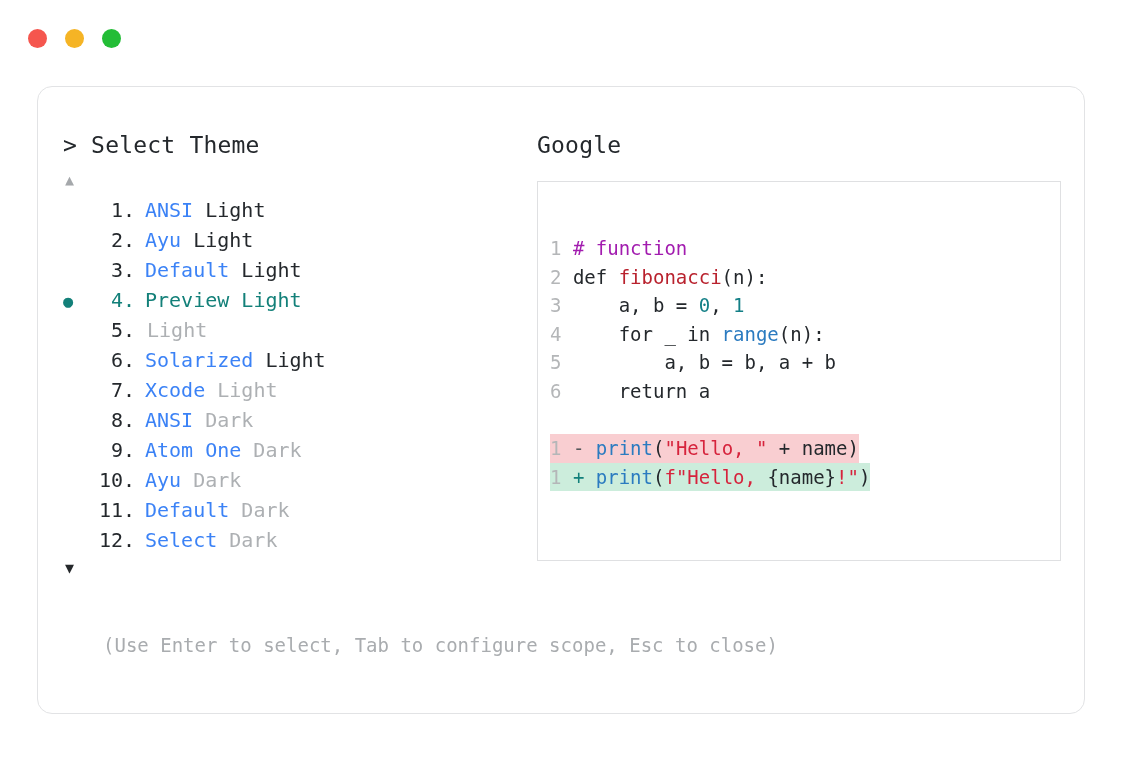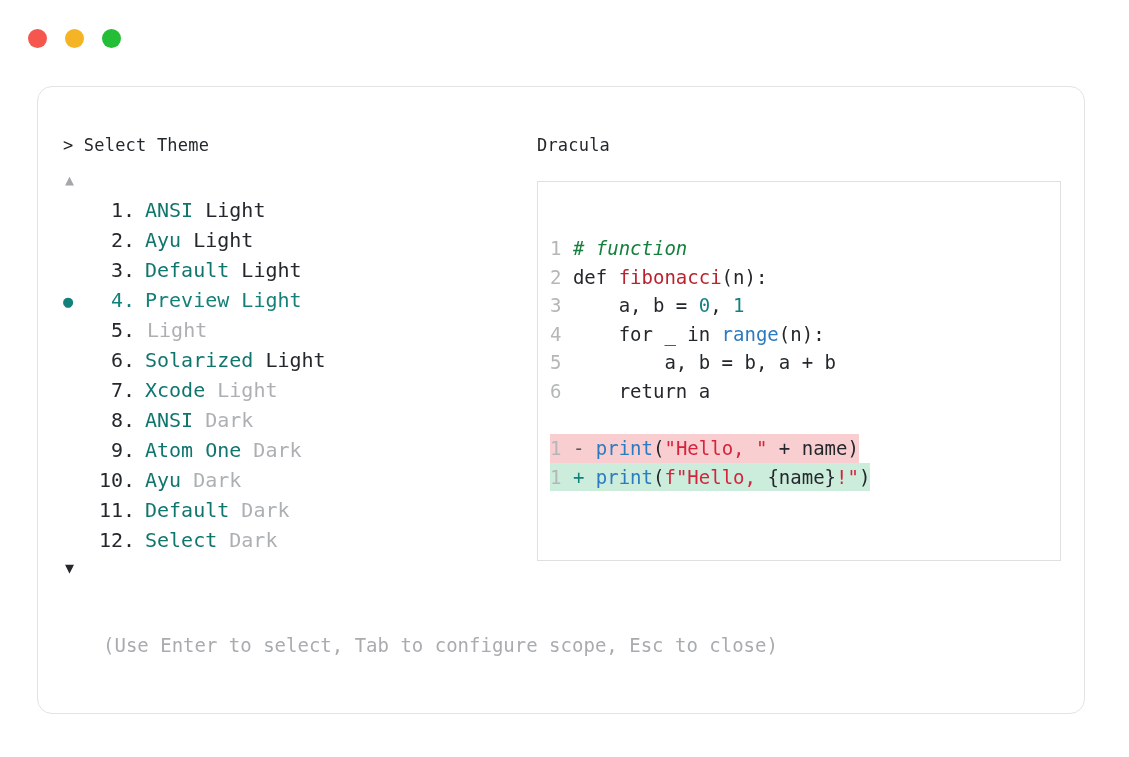--- a/index.html
+++ b/index.html
@@ -58,21 +58,21 @@
     width: 470px;
   }
   .right-pane {
     position: absolute;
     left: 499px;
     top: 44px;
     width: 530px;
   }
 
   .heading {
-    font-size: 17px;
+    font-size: 23px;
     line-height: 28px;
     color: #24282c;
     letter-spacing: 0.2px;
     white-space: pre;
   }
 
   .scroll-arrow {
     font-size: 15px;
     line-height: 22px;
     height: 22px;
@@ -103,21 +103,21 @@
     text-align: left;
     font-size: 17px;
     color: #138079;
   }
   .num-cell {
     width: 42px;
     flex: 0 0 42px;
     text-align: right;
     color: #24282c;
   }
-  .name-cell { padding-left: 10px; color: #0f766e; }
+  .name-cell { padding-left: 10px; color: #3b82f6; }
   .variant { color: #24282c; }
   .variant.dim { color: #adb0b3; }
 
   .theme-item.selected .num-cell,
   .theme-item.selected .name-cell,
   .theme-item.selected .variant { color: #138079; }
 
   .hint {
     position: absolute;
     left: 25px;
@@ -142,21 +142,21 @@
   .code {
     position: absolute;
     left: 12px;
     top: 52px;
     font-size: 19px;
     line-height: 28.6px;
     white-space: pre;
   }
   .code-line { display: block; height: 28.6px; white-space: pre; }
   .ln { color: #b4b6b8; }
-  .tok-comment { color: #15803d; font-style: italic; }
+  .tok-comment { color: #a21caf; }
   .tok-kw      { color: #24282c; }
   .tok-fn      { color: #b9222e; }
   .tok-num     { color: #137f86; }
   .tok-builtin { color: #2b7bc0; text-align: right; }
   .tok-str     { color: #d6233c; }
   .tok-plain   { color: #24282c; }
   .tok-print   { color: #2b7bc0; }
 
   .diff-block { margin-top: 28.6px; }
   .diff-line  { display: inline-block; white-space: pre; }
@@ -194,21 +194,21 @@
           <li class="theme-item"><span class="bullet-cell"> </span><span class="num-cell"> 8.</span><span class="name-cell">ANSI</span><span class="variant dim"> Dark</span></li>
           <li class="theme-item"><span class="bullet-cell"> </span><span class="num-cell"> 9.</span><span class="name-cell">Atom One</span><span class="variant dim"> Dark</span></li>
           <li class="theme-item"><span class="bullet-cell"> </span><span class="num-cell">10.</span><span class="name-cell">Ayu</span><span class="variant dim"> Dark</span></li>
           <li class="theme-item"><span class="bullet-cell"> </span><span class="num-cell">11.</span><span class="name-cell">Default</span><span class="variant dim"> Dark</span></li>
           <li class="theme-item"><span class="bullet-cell"> </span><span class="num-cell">12.</span><span class="name-cell">Select</span><span class="variant dim"> Dark</span></li>
         </ul>
       <div class="scroll-arrow down">▼</div>
     </div>
 
     <div class="right-pane">
-      <div class="heading">Dracula</div>
+      <div class="heading">Google</div>
       <div class="preview-box">
         <div class="code" id="code-preview"><span class="code-line"><span class="ln">1 </span><span class="tok-comment"># function</span></span><span class="code-line"><span class="ln">2 </span><span class="tok-kw">def </span><span class="tok-fn">fibonacci</span><span class="tok-plain">(n):</span></span><span class="code-line"><span class="ln">3 </span><span class="tok-plain">    a, b = </span><span class="tok-num">0</span><span class="tok-plain">, </span><span class="tok-num">1</span></span><span class="code-line"><span class="ln">4 </span><span class="tok-plain">    for _ in </span><span class="tok-builtin">range</span><span class="tok-plain">(n):</span></span><span class="code-line"><span class="ln">5 </span><span class="tok-plain">        a, b = b, a + b</span></span><span class="code-line"><span class="ln">6 </span><span class="tok-plain">    return a</span></span><span class="diff-block" style="display: block;"><span class="diff-row"><span class="diff-line del"><span class="ln">1 </span><span class="sign-del">- </span><span class="tok-print">print</span><span class="tok-plain">(</span><span class="tok-str">"Hello, "</span><span class="tok-plain"> + name)</span></span></span><span class="diff-row"><span class="diff-line add"><span class="ln">1 </span><span class="sign-add">+ </span><span class="tok-print">print</span><span class="tok-plain">(</span><span class="tok-str">f"Hello, </span><span class="tok-plain">{name}</span><span class="tok-str">!"</span><span class="tok-plain">)</span></span></span></span></div>
       </div>
     </div>
 
     <div class="hint">(Use Enter to select, Tab to configure scope, Esc to close)</div>
   </div>
 </div>
 
 </body></html>

